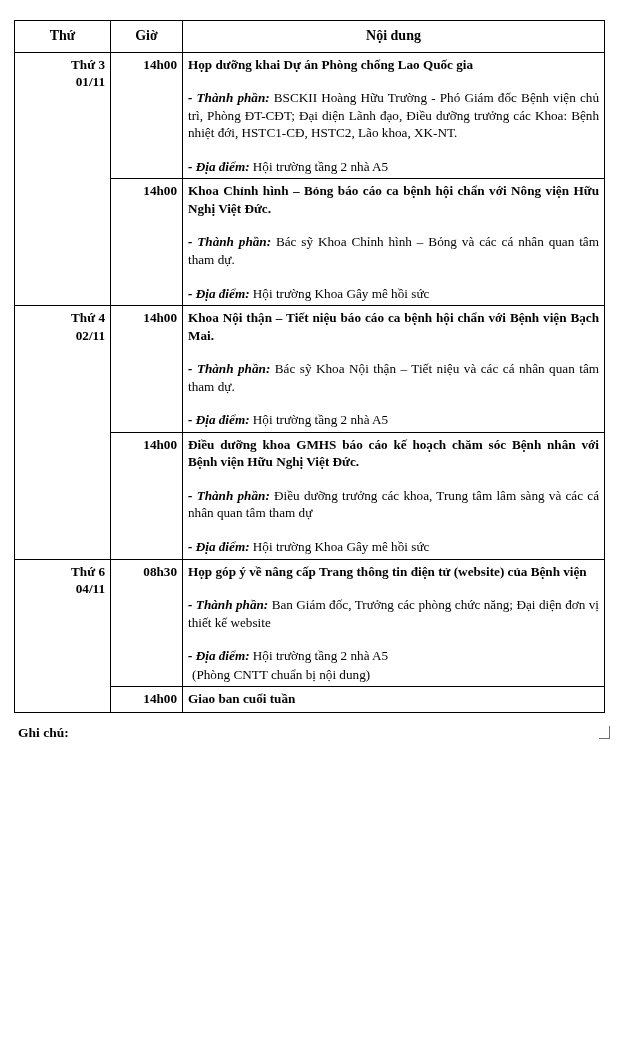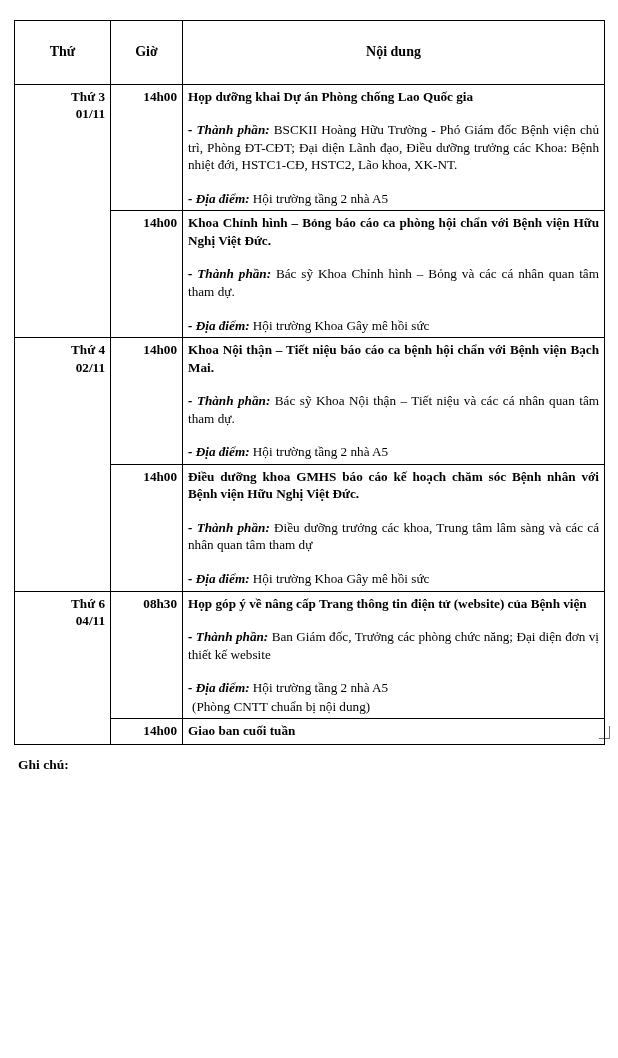--- a/index.html
+++ b/index.html
@@ -29,21 +29,21 @@
     border: 1px solid #000;
     vertical-align: top;
     padding: 3px 5px;
     font-size: 13.2px;
     line-height: 1.33;
   }
   table.schedule th {
     text-align: center;
     font-weight: bold;
     font-size: 14px;
-    padding: 22px 4px;
+    padding: 6px 4px;
     vertical-align: middle;
   }
   col.c-day { width: 96px; }
   col.c-time { width: 72px; }
   col.c-content { width: 422px; }
 
   td.day-cell {
     text-align: right;
     vertical-align: middle;
     font-weight: bold;
@@ -133,21 +133,21 @@
         <td class="content-cell">
           <span class="c-title">Họp dưỡng khai Dự án Phòng chống Lao Quốc gia</span>
           <span class="c-line"><span class="c-lbl">- Thành phần:</span><span> BSCKII Hoàng Hữu Trường - Phó Giám đốc Bệnh viện chủ trì, Phòng ĐT-CĐT; Đại diện Lãnh đạo, Điều dưỡng trưởng các Khoa: Bệnh nhiệt đới, HSTC1-CĐ, HSTC2, Lão khoa, XK-NT.</span></span>
           <span class="c-line"><span class="c-lbl">- Địa điểm:</span><span> Hội trường tầng 2 nhà A5</span></span>
         </td>
       </tr>
 
       <tr>
         <td class="time-cell">14h00</td>
         <td class="content-cell">
-          <span class="c-title">Khoa Chỉnh hình – Bỏng báo cáo ca phòng hội chẩn với Bệnh viện Hữu Nghị Việt Đức.</span>
+          <span class="c-title">Khoa Chỉnh hình – Bỏng báo cáo ca bệnh hội chẩn với Nông viện Hữu Nghị Việt Đức.</span>
           <span class="c-line"><span class="c-lbl">- Thành phần:</span><span> Bác sỹ Khoa Chỉnh hình – Bỏng và các cá nhân quan tâm tham dự.</span></span>
           <span class="c-line"><span class="c-lbl">- Địa điểm:</span><span> Hội trường Khoa Gây mê hồi sức</span></span>
         </td>
       </tr>
 
       <tr>
         <td class="day-cell" rowspan="2"><span>Thứ 4<br>02/11</span></td>
         <td class="time-cell">14h00</td>
         <td class="content-cell">
           <span class="c-title">Khoa Nội thận – Tiết niệu báo cáo ca bệnh hội chẩn với Bệnh viện Bạch Mai.</span>

